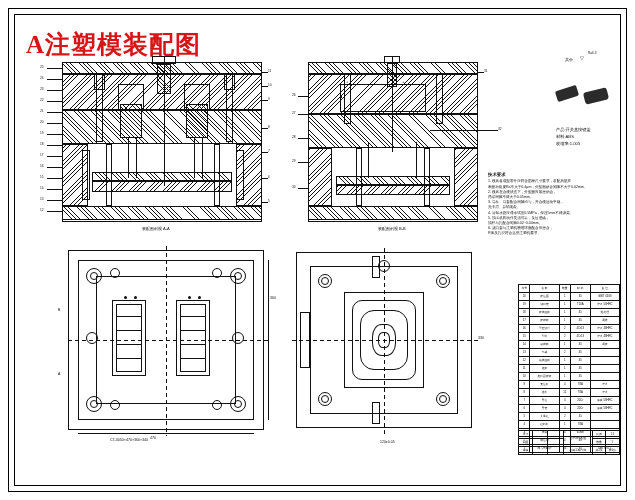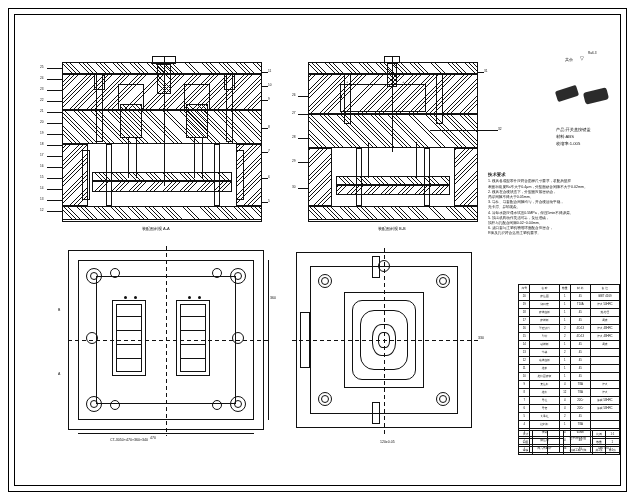--- a/index.html
+++ b/index.html
@@ -31,20 +31,21 @@
   .sym{position:absolute;font-size:5px;color:#111;}
 </style>
 </head>
 <body>
 
 <div id="sheet">
 
   <div class="frame-outer"></div>
   <div class="frame-inner"></div>
 
+  <div class="title-main">A注塑模装配图</div>
 
   <div class="lbl s4" style="left:565px;top:58px;">其余</div>
   <div class="sym" style="left:580px;top:55px;">▽</div>
   <div class="lbl" style="left:588px;top:52px;">Ra6.3</div>
 
   <div class="box" style="left:62px;top:62px;width:200px;height:160px;"></div>
 
   <div class="box hatch" style="left:62px;top:62px;width:200px;height:12px;"></div>
 
   <div class="box hatch2" style="left:62px;top:74px;width:200px;height:36px;"></div>

